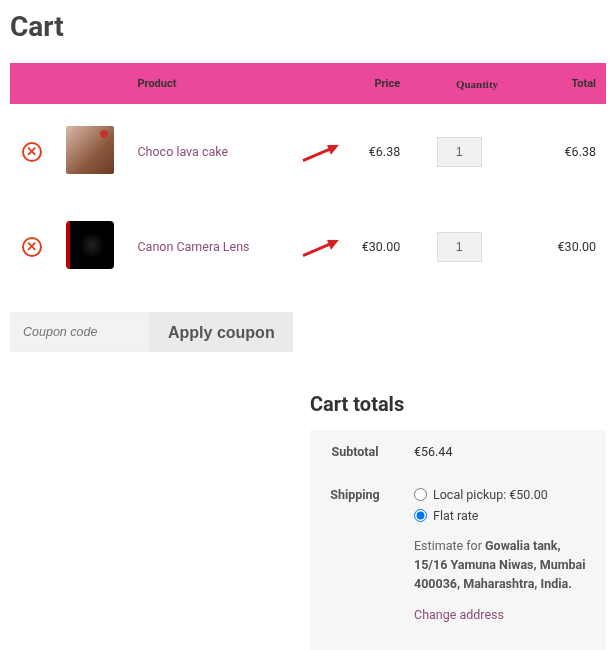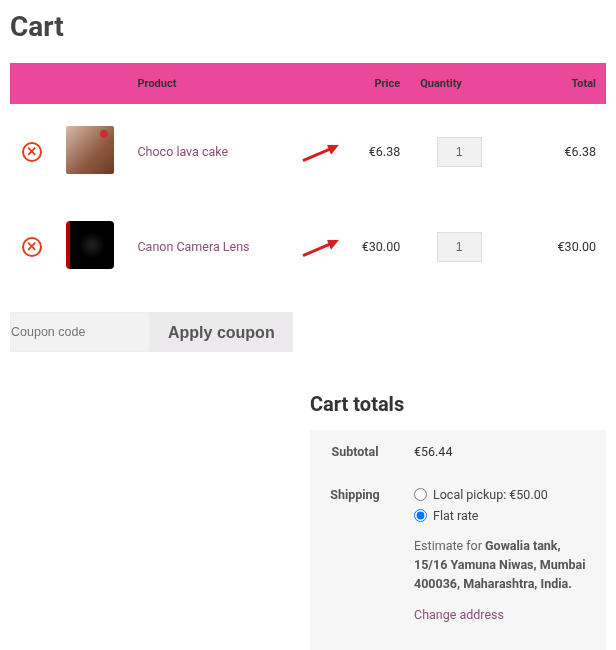--- a/index.html
+++ b/index.html
@@ -2,40 +2,40 @@
 <html><head>
 <meta charset="utf-8">
 <style>
 * { box-sizing: border-box; margin: 0; padding: 0; }
 body { font-family: -apple-system, BlinkMacSystemFont, "Segoe UI", Roboto, sans-serif; font-size: 13px; color: #333; background: #fff; width: 616px; padding: 10px 10px 0 10px; }
 .page-title { font-size: 28px; font-weight: 700; color: #444; margin-bottom: 20px; }
 .cart-table-wrap { margin-bottom: 18px; }
 .cart-table { width: 100%; border-collapse: collapse; }
 .cart-table thead th { background: #ec4899; padding: 14px 10px; text-align: left; font-weight: bold; color: #333; font-size: 11px; }
 .cart-table thead th.col-price, .cart-table thead th.col-total { text-align: right; }
-.cart-table thead th.col-qty { text-align: left; }
+.cart-table thead th.col-qty { text-align: right; font-family: Liberation Serif, serif; }
 .cart-table tbody td { padding: 22px 10px; vertical-align: middle; font-size: 12.5px; }
 .cart-table tbody tr { border-bottom: 0; }
 .col-remove { width: 40px; text-align: center; }
 .col-thumb { width: 60px; text-align: center; }
 .col-product { width: 160px; }
 .col-price { width: 100px; text-align: right; position: relative; }
 .col-qty { width: 90px; text-align: center; }
 .col-total { width: 90px; text-align: right; }
 .remove-btn { display: inline-flex; align-items: center; justify-content: center; width: 20px; height: 20px; border-radius: 50%; background: #fff; border: 2.5px solid #e2401c; color: #e2401c; font-weight: bold; font-size: 13px; cursor: pointer; line-height: 1; }
 .thumb { width: 48px; height: 48px; display: inline-block; }
 .thumb-cake { background: linear-gradient(135deg,#d9b8a8 0%, #8c5a3f 60%, #6b3a24 100%); border-radius: 2px; position: relative; }
 .thumb-cake::after { content:""; position:absolute; top:4px; right:6px; width:8px; height:8px; background:#c83030; border-radius:50%; }
 .thumb-lens { background: radial-gradient(circle at 50% 50%, #222 0%, #000 40%, #000 100%); border-radius: 4px; position: relative; border-left:4px solid #b00; }
 .product-link { color: #8e4e7a; text-decoration: none; }
 .price-cell { color: #333; }
 .arrow { position: absolute; left: 0px; top: 50%; transform: translateY(-35%); }
 .qty-input { width: 45px; height: 30px; border: 1px solid #ddd; background: #f1f1f1; text-align: center; color: #666; font-size: 12.5px; }
 .actions-row { display: flex; align-items: center; gap: 0; margin-bottom: 40px; }
-.coupon-input { height: 40px; border: 1px solid #eee; background: #f2f2f2; padding: 0 0; font-size: 12.5px; color: #888; width: 140px; }
+.coupon-input { height: 40px; border: 1px solid #eee; background: #f2f2f2; padding: 0 12px; font-size: 12.5px; color: #888; width: 140px; font-style: italic; }
 .btn { height: 40px; border: 0; background: #ebe9eb; color: #555; font-size: 16px; padding: 12px 18px; cursor: pointer; font-weight: bold; }
 .btn-disabled { color: #bbb; cursor: default; }
 .spacer { flex: 1; }
 .totals-wrap { margin-left: 300px; }
 .totals-title { font-size: 20px; font-weight: 700; color: #333; margin-bottom: 14px; }
 .totals-table { width: 100%; border-collapse: collapse; background: #f7f6f6; }
 .totals-table th { text-align: center; padding: 14px 14px; font-weight: bold; color: #555; font-size: 12.5px; width: 90px; vertical-align: top; }
 .totals-table td { text-align: left; padding: 14px 14px; font-size: 12.5px; color: #333; vertical-align: top; }
 .ship-opt { display: flex; align-items: center; gap: 6px; margin-bottom: 6px; color: #444; }
 .ship-opt input { margin: 0; }

